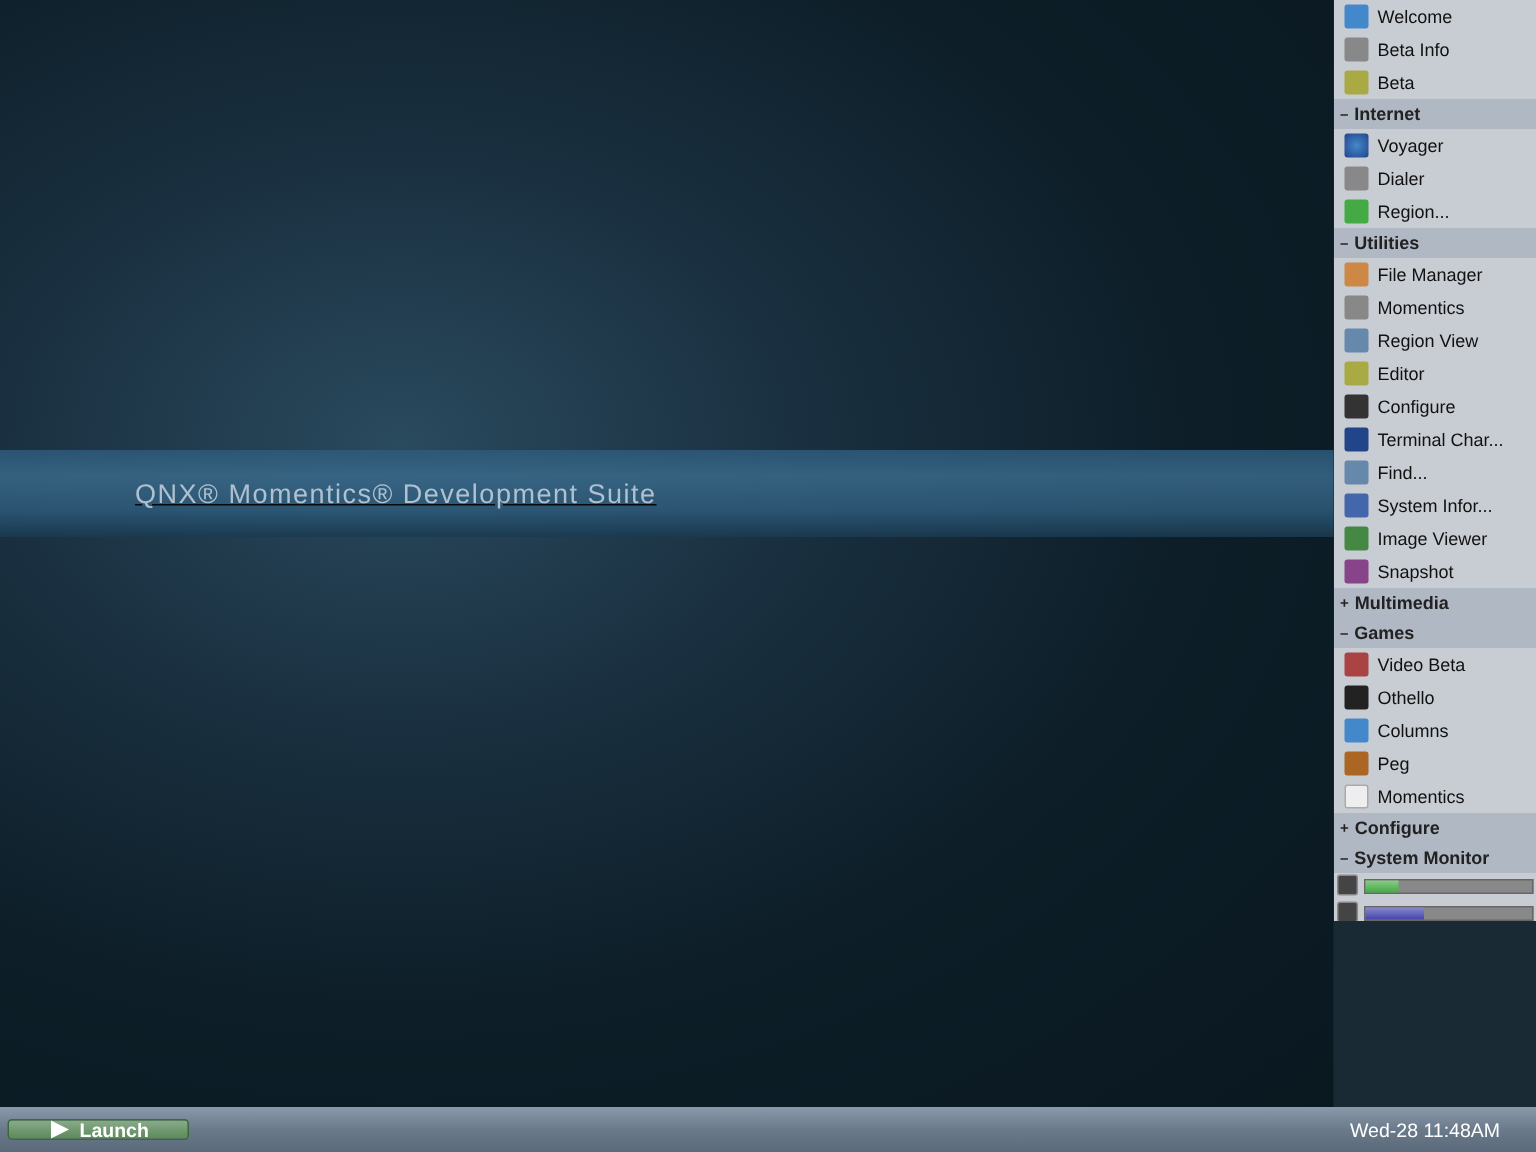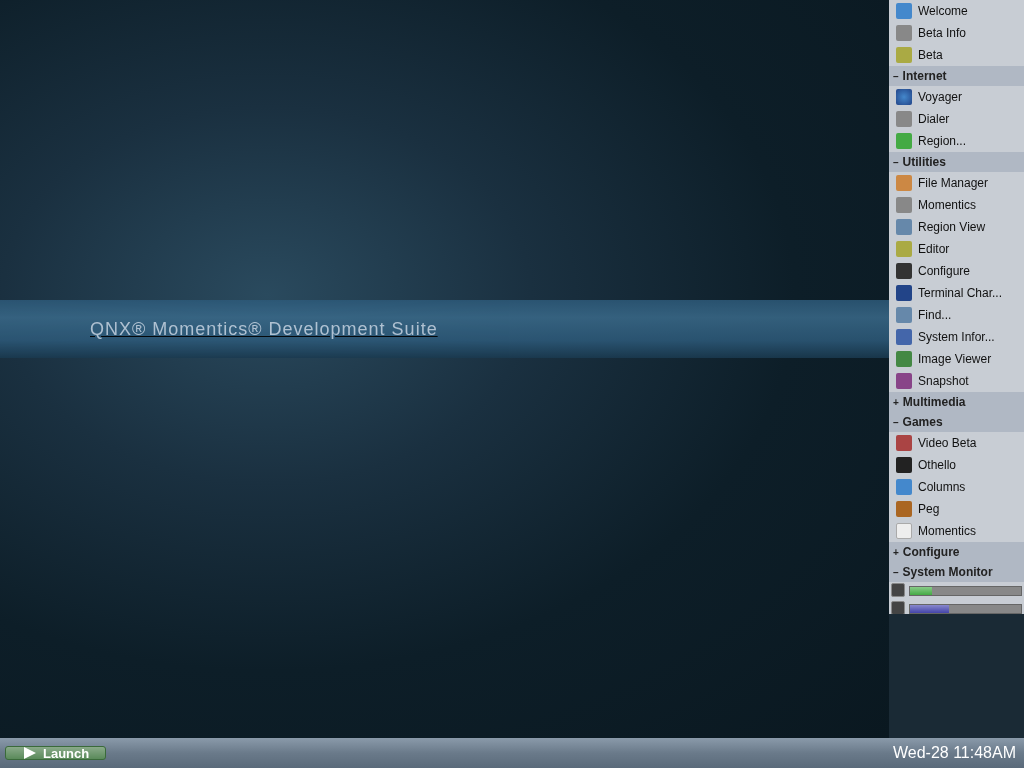--- a/index.html
+++ b/index.html
@@ -109,39 +109,39 @@
       align-items: center;
       justify-content: space-between;
     }
 
     #launch-button {
       display: flex;
       align-items: center;
       background: linear-gradient(180deg, #8aaa8a 0%, #5a8a5a 100%);
       border: 1px solid #3a6a3a;
       border-radius: 3px;
-      padding: 2px 16px;
+      padding: 2px 26px;
       margin-left: 5px;
       cursor: pointer;
       color: white;
       font-size: 13px;
       font-weight: bold;
       height: 14px;
     }
 
     #launch-icon {
       width: 16px;
       height: 16px;
       margin-right: 5px;
     }
 
     #taskbar-clock {
       color: white;
-      font-size: 16px;
-      margin-right: 8px;
+      font-size: 13px;
+      margin-right: 24px;
     }
 
     
     .sysmon-row {
       display: flex;
       align-items: center;
       padding: 1px 2px;
     }
 
     .sysmon-icon {

